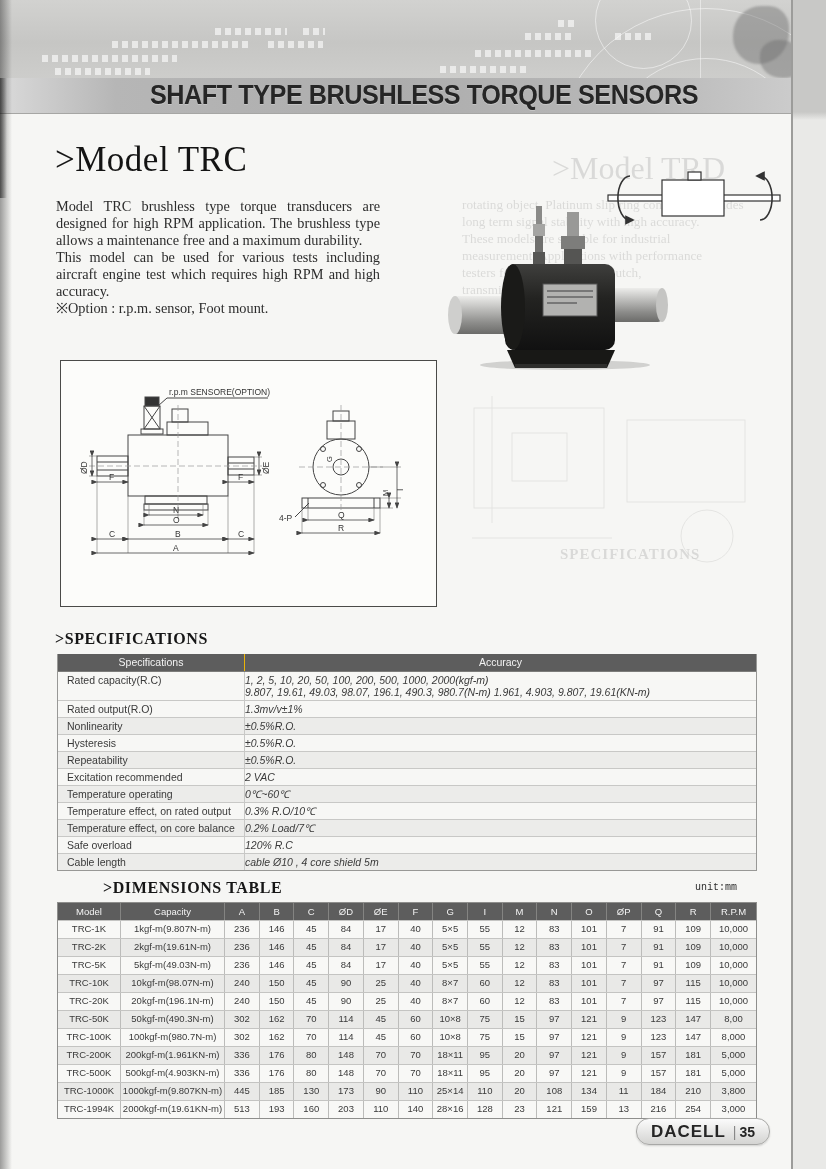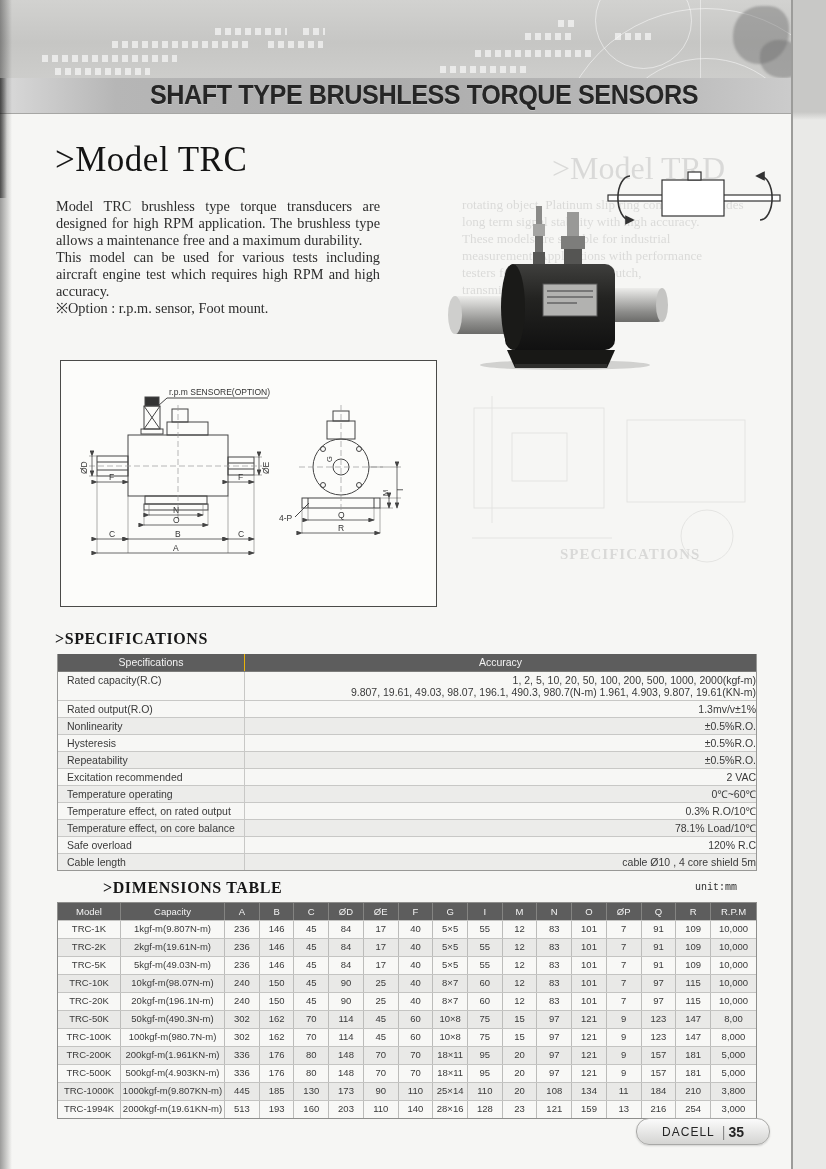--- a/index.html
+++ b/index.html
@@ -69,42 +69,42 @@
   .spec-table{position:absolute;left:57px;top:654px;width:698px;
               font-family:"Liberation Sans",sans-serif;font-size:10.5px;color:#3a3a3a;
               border:1px solid #989896;border-top:none;background:#f7f7f5;}
   .spec-head{display:grid;grid-template-columns:186px 1fr;background:#5d5d5d;color:#f3f3f3;
              height:17px;line-height:17px;text-align:center;border-bottom:1px solid #7c7c7a;}
   .spec-head .h2{border-left:1px solid #eab308;}
   .spec-row{display:grid;grid-template-columns:186px 1fr;border-bottom:1px solid #c8c8c6;}
   .spec-row:last-child{border-bottom:none;}
   .spec-row:nth-child(2n+3){background:#ececea;}
   .spec-label{padding:2px 0 2px 9px;line-height:12px;}
-  .spec-value{border-left:1px solid #c8c8c6;text-align:right;padding:2px 0;line-height:12px;}
+  .spec-value{border-left:1px solid #c8c8c6;text-align:left;padding:2px 0;line-height:12px;font-style:italic;}
 
   
   .dim-table{position:absolute;left:57px;top:902px;width:698px;
              font-family:"Liberation Sans",sans-serif;font-size:9.5px;color:#3a3a3a;
              border:1px solid #8e8e8c;background:#f8f8f6;}
   #dim-head,.dim-row{display:grid;grid-template-columns:62px 104px repeat(14,1fr) 46px;}
   #dim-head{background:#5d5d5d;color:#f3f3f3;height:17px;line-height:17px;}
   #dim-head .dim-cell{border-left:1px solid #848482;}
   .dim-row{border-top:1px solid #c4c4c2;height:17px;line-height:16px;}
   .dim-row:nth-child(even){background:#e9e9e7;}
   .dim-cell{text-align:center;overflow:hidden;white-space:nowrap;border-left:1px solid #bcbcba;}
   #dim-head .dim-cell:first-child,.dim-row .dim-cell:first-child{border-left:none;}
 
   
   .footer-pill{position:absolute;left:636px;top:1118px;width:132px;height:25px;
                border:1px solid #a8a8a6;border-radius:13px;
                background:linear-gradient(180deg,#fbfbfb,#d4d4d2);
                display:flex;align-items:center;justify-content:center;
                font-family:"Liberation Sans",sans-serif;color:#252525;
                box-shadow:0 1px 2px rgba(0,0,0,.15);}
-  .footer-pill .brand{font-weight:normal;font-size:12px;letter-spacing:1px;}
+  .footer-pill .brand{font-weight:bold;font-size:17px;letter-spacing:1px;}
   .footer-pill .div{margin:0 3px 0 7px;color:#888;font-size:14px;}
   .footer-pill .num{font-weight:bold;font-size:14px;}
 </style>
 </head>
 <body>
 
 <div class="sheet">
 
   <div class="top-band">
     <span class="pxr" style="left:215px;top:28px;width:72px;"></span>
@@ -387,21 +387,21 @@
         </div>
         <div class="spec-row">
           <div class="spec-label">Temperature effect, on rated output</div>
           <div class="spec-value">
             <div>0.3% R.O/10℃</div>
           </div>
         </div>
         <div class="spec-row">
           <div class="spec-label">Temperature effect, on core balance</div>
           <div class="spec-value">
-            <div>78.1% Load/10℃</div>
+            <div>0.2% Load/7℃</div>
           </div>
         </div>
         <div class="spec-row">
           <div class="spec-label">Safe overload</div>
           <div class="spec-value">
             <div>120% R.C</div>
           </div>
         </div>
         <div class="spec-row">
           <div class="spec-label">Cable length</div>

